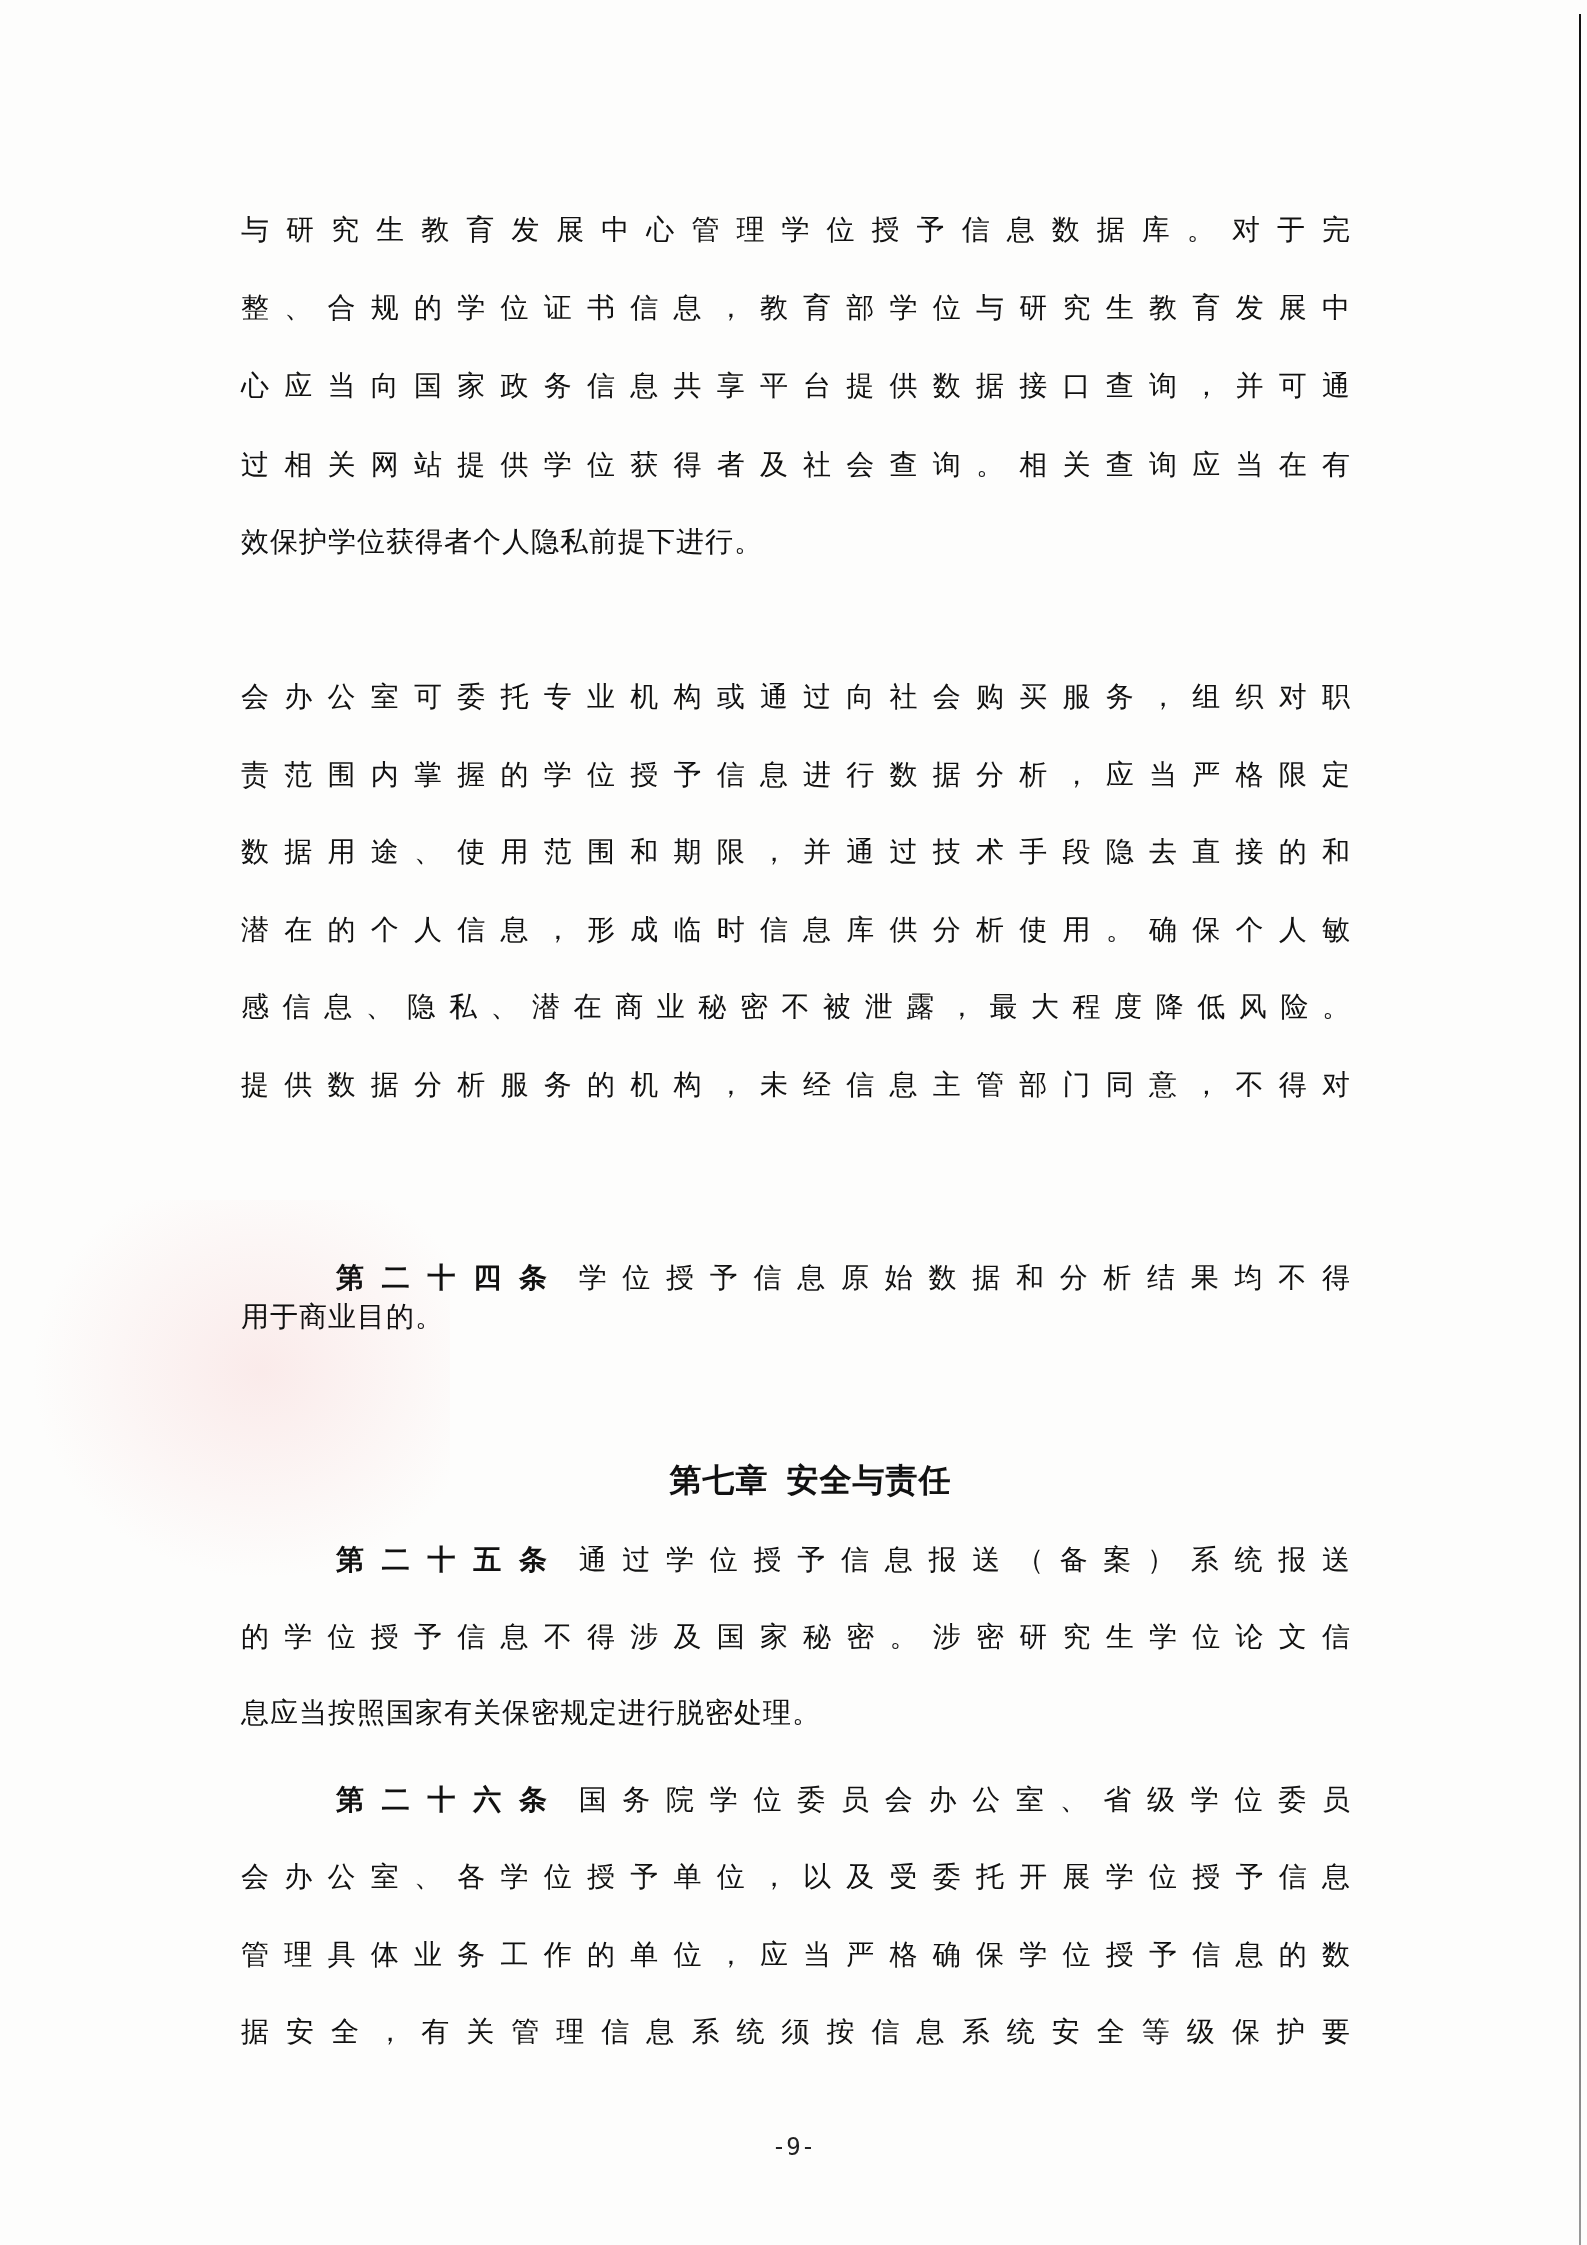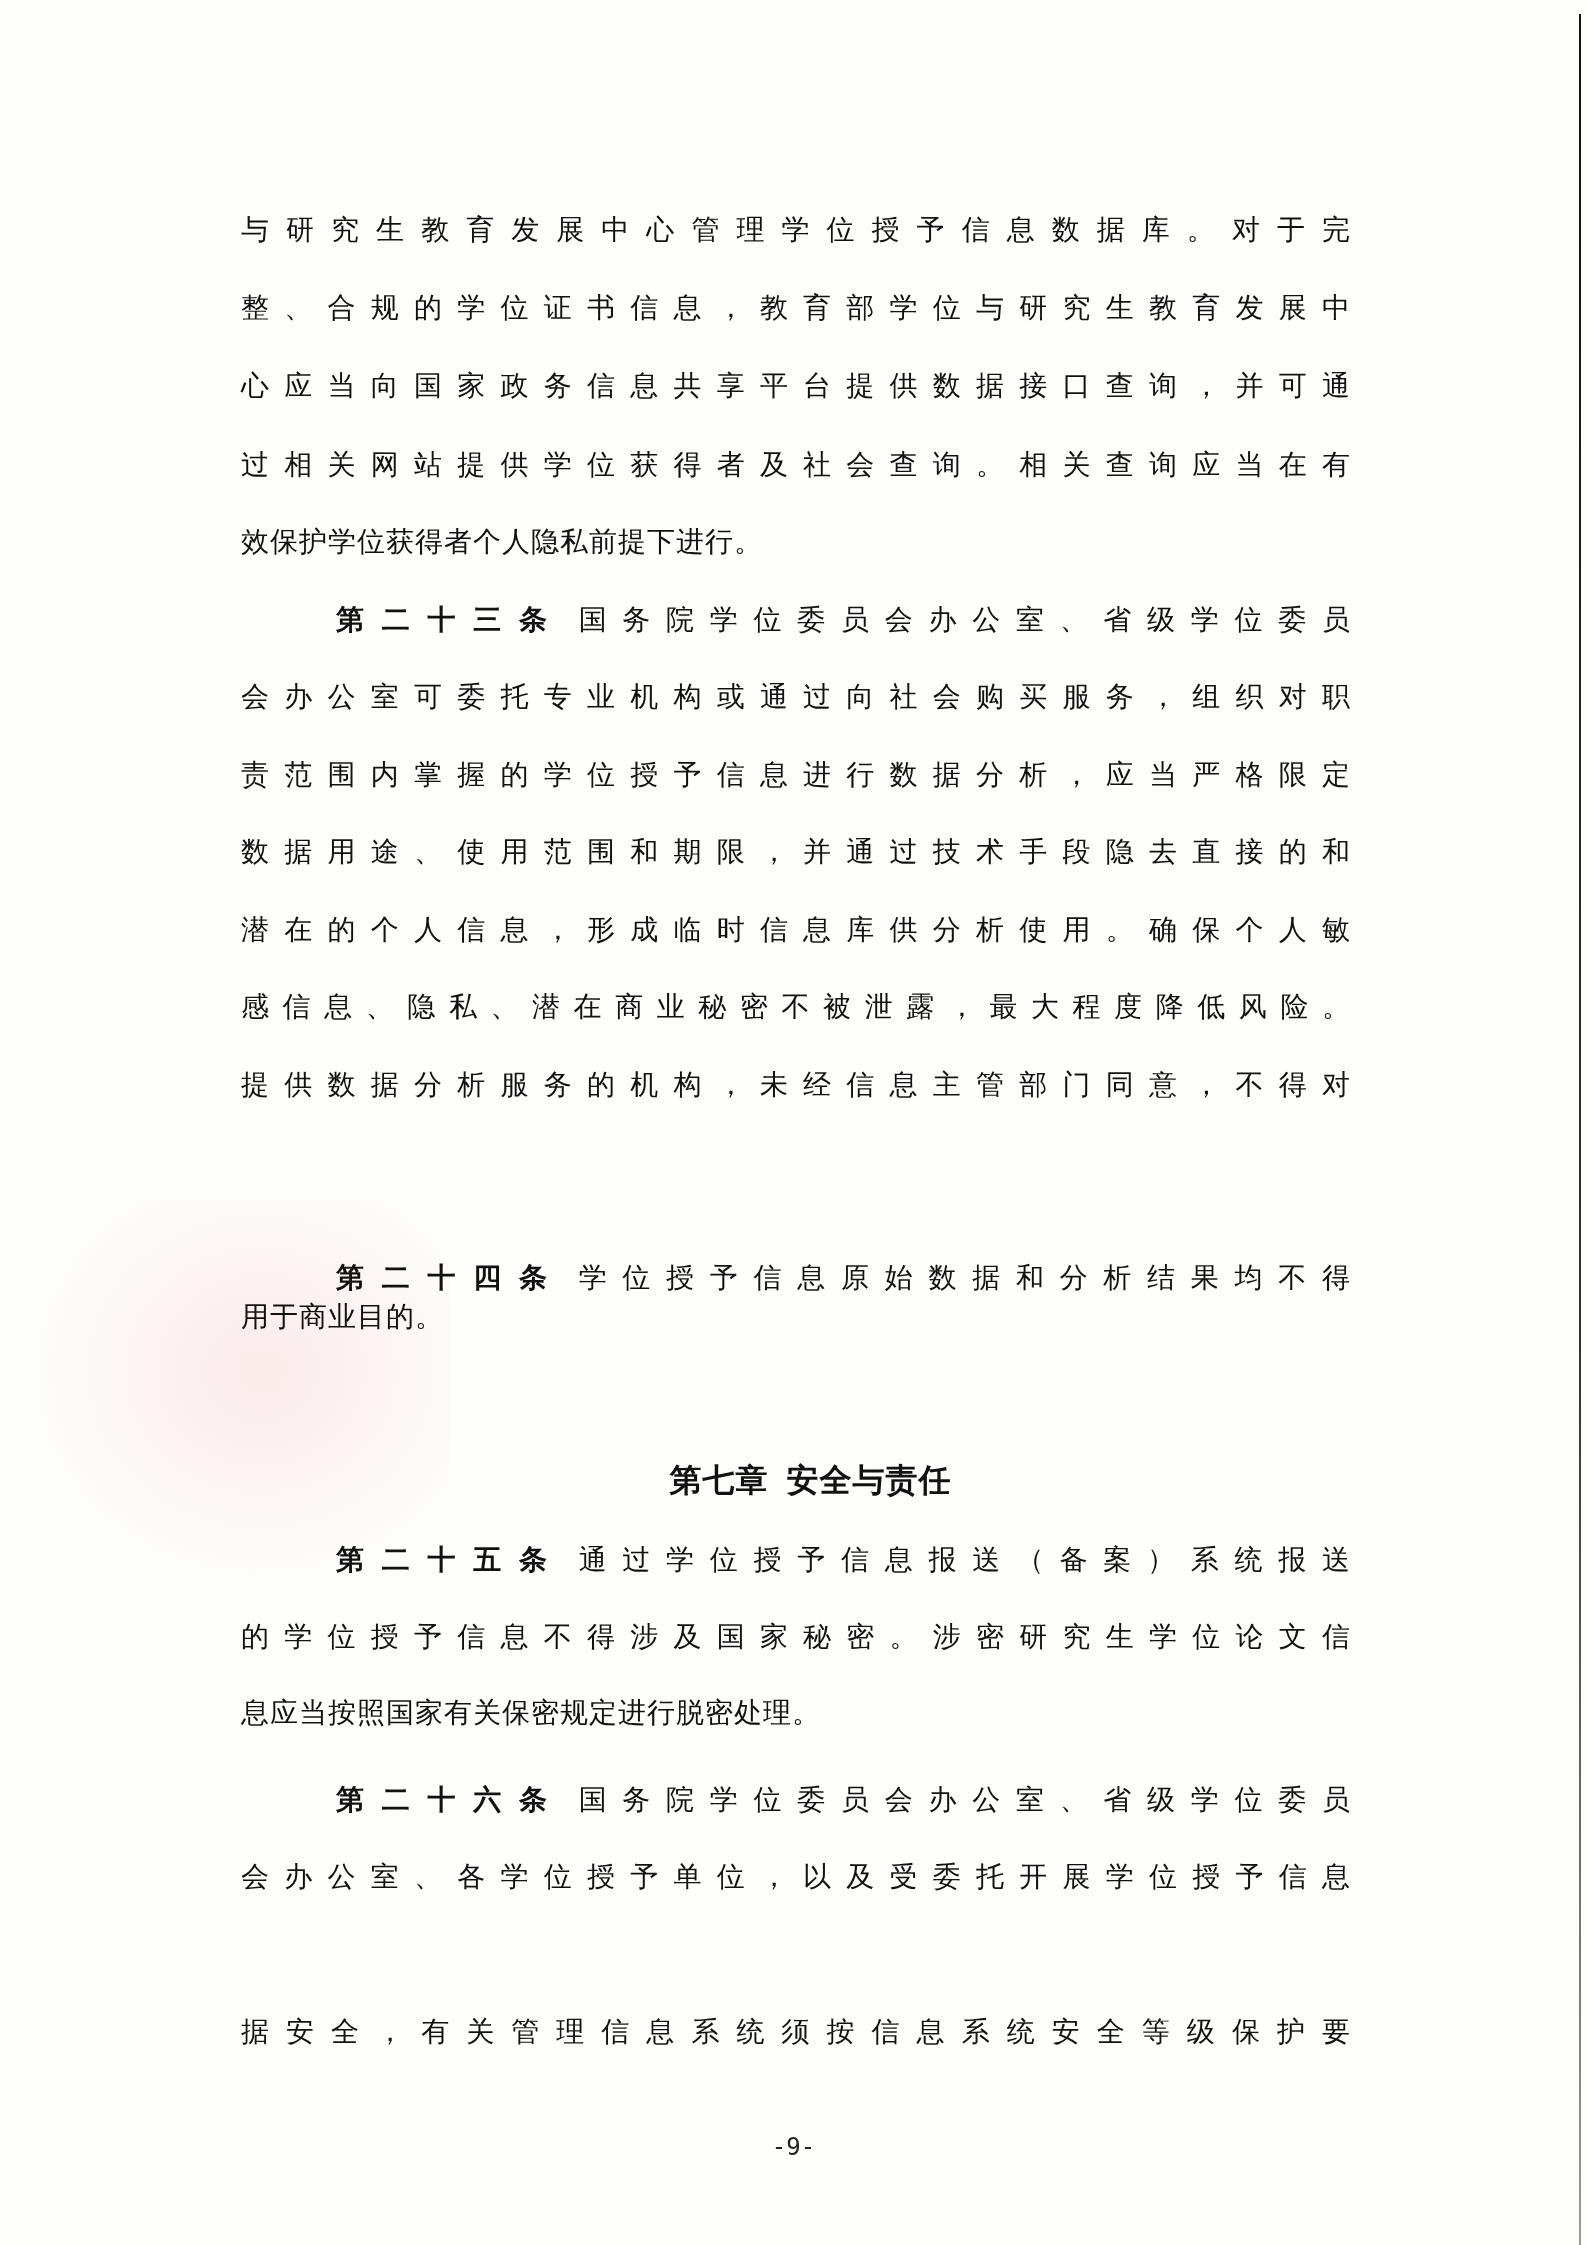--- a/index.html
+++ b/index.html
@@ -46,23 +46,20 @@
 <div class="edge-line"></div>
 
 <div class="page">
 
   <div class="line" style="top:200px">与研究生教育发展中心管理学位授予信息数据库。对于完</div>
   <div class="line" style="top:278px">整、合规的学位证书信息，教育部学位与研究生教育发展中</div>
   <div class="line" style="top:356px">心应当向国家政务信息共享平台提供数据接口查询，并可通</div>
   <div class="line" style="top:435px">过相关网站提供学位获得者及社会查询。相关查询应当在有</div>
   <div class="line last" style="top:512px">效保护学位获得者个人隐私前提下进行。</div>
 
-  <div class="line indent" style="top:590px">
-    <span class="art">第二十三条</span><span>国务院学位委员会办公室、省级学位委员</span>
-  </div>
   <div class="line" style="top:667px">会办公室可委托专业机构或通过向社会购买服务，组织对职</div>
   <div class="line" style="top:745px">责范围内掌握的学位授予信息进行数据分析，应当严格限定</div>
   <div class="line" style="top:822px">数据用途、使用范围和期限，并通过技术手段隐去直接的和</div>
   <div class="line" style="top:900px">潜在的个人信息，形成临时信息库供分析使用。确保个人敏</div>
   <div class="line" style="top:977px">感信息、隐私、潜在商业秘密不被泄露，最大程度降低风险。</div>
   <div class="line" style="top:1055px">提供数据分析服务的机构，未经信息主管部门同意，不得对</div>
 
   <div class="line indent" style="top:1248px">
     <span class="art">第二十四条</span><span>学位授予信息原始数据和分析结果均不得</span>
   </div>
@@ -75,16 +72,17 @@
   <div class="line indent" style="top:1530px">
     <span class="art">第二十五条</span><span>通过学位授予信息报送（备案）系统报送</span>
   </div>
   <div class="line" style="top:1607px">的学位授予信息不得涉及国家秘密。涉密研究生学位论文信</div>
   <div class="line last" style="top:1683px">息应当按照国家有关保密规定进行脱密处理。</div>
 
   <div class="line indent" style="top:1770px">
     <span class="art">第二十六条</span><span>国务院学位委员会办公室、省级学位委员</span>
   </div>
   <div class="line" style="top:1847px">会办公室、各学位授予单位，以及受委托开展学位授予信息</div>
+  <div class="line" style="top:1925px">管理具体业务工作的单位，应当严格确保学位授予信息的数</div>
   <div class="line" style="top:2002px">据安全，有关管理信息系统须按信息系统安全等级保护要</div>
 
   <div class="pagenum">-9-</div>
 </div>
 
 </body></html>

